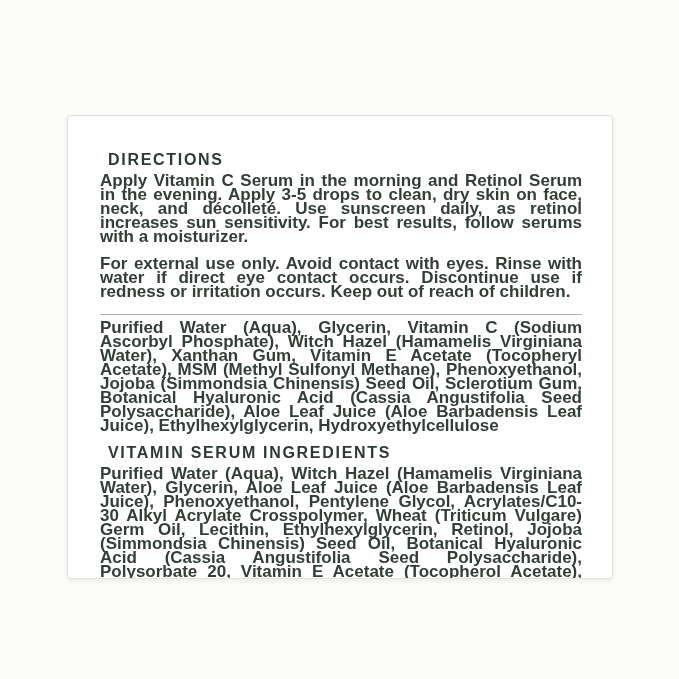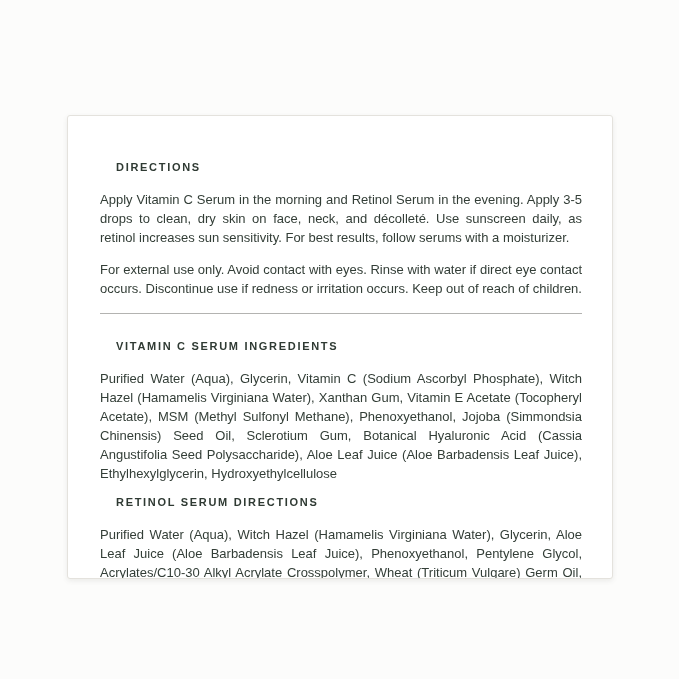--- a/index.html
+++ b/index.html
@@ -23,34 +23,35 @@
     box-sizing: border-box;
     background: #ffffff;
     border: 1px solid #e4e2dd;
     border-radius: 3px;
     box-shadow: 0 2px 5px rgba(90, 85, 75, 0.10);
     padding: 29px 30px 24px 32px;
     color: #333e37;
     overflow: hidden;
   }
   .section-heading {
-    margin: 16px;
-    font-size: 11px;
+    margin: 8px;
+    font-size: 16px;
     font-weight: bold;
     letter-spacing: 1.7px;
     line-height: 13px;
     color: #2f3a33;
     text-align: left;
   }
   .body-text {
     margin: 6px 0 0 0;
-    font-size: 13px;
-    line-height: 19px;
+    font-size: 17px;
+    line-height: 14px;
     text-align: justify;
     color: #333e37;
+    font-weight: bold;
   }
   .body-text + .body-text {
     margin-top: 13px;
   }
   .section-divider {
     border: none;
     border-top: 1px solid #b3b3b1;
     margin: 15px 0 0 0;
     height: 0;
   }
@@ -68,22 +69,21 @@
 
   <section class="directions-section">
     <h3 class="section-heading">DIRECTIONS</h3>
     <p class="body-text">Apply Vitamin C Serum in the morning and Retinol Serum in the evening. Apply 3-5 drops to clean, dry skin on face, neck, and décolleté. Use sunscreen daily, as retinol increases sun sensitivity. For best results, follow serums with a moisturizer.</p>
     <p class="body-text">For external use only. Avoid contact with eyes. Rinse with water if direct eye contact occurs. Discontinue use if redness or irritation occurs. Keep out of reach of children.</p>
   </section>
 
   <hr class="section-divider">
 
   <section class="vitamin-c-section">
-    <h3 class="section-heading">VITAMIN C SERUM INGREDIENTS</h3>
     <p class="body-text">Purified Water (Aqua), Glycerin, Vitamin C (Sodium Ascorbyl Phosphate), Witch Hazel (Hamamelis Virginiana Water), Xanthan Gum, Vitamin E Acetate (Tocopheryl Acetate), MSM (Methyl Sulfonyl Methane), Phenoxyethanol, Jojoba (Simmondsia Chinensis) Seed Oil, Sclerotium Gum, Botanical Hyaluronic Acid (Cassia Angustifolia Seed Polysaccharide), Aloe Leaf Juice (Aloe Barbadensis Leaf Juice), Ethylhexylglycerin, Hydroxyethylcellulose</p>
   </section>
 
   <section class="retinol-section">
-    <h3 class="section-heading">RETINOL SERUM DIRECTIONS</h3>
+    <h3 class="section-heading">VITAMIN SERUM INGREDIENTS</h3>
     <p class="body-text">Purified Water (Aqua), Witch Hazel (Hamamelis Virginiana Water), Glycerin, Aloe Leaf Juice (Aloe Barbadensis Leaf Juice), Phenoxyethanol, Pentylene Glycol, Acrylates/C10-30 Alkyl Acrylate Crosspolymer, Wheat (Triticum Vulgare) Germ Oil, Lecithin, Ethylhexylglycerin, Retinol, Jojoba (Simmondsia Chinensis) Seed Oil, Botanical Hyaluronic Acid (Cassia Angustifolia Seed Polysaccharide), Polysorbate 20, Vitamin E Acetate (Tocopherol Acetate), Hydroxyethylcellulose, Ethanol, Gotu Kola (Centella Asiatica) Extract, Wild Geranium (Geranium Maculatum) Extract, Horsetail (Equisetum Arvense) Extract, Dandelion (Taraxacum Officinale) Root Extract, Green Tea (Camellia Sinensis) Leaf Extract, Bee Glue (Propolis) Extract, Carrageenan Gum</p>
   </section>
 
 </div>
 
 </body></html>

